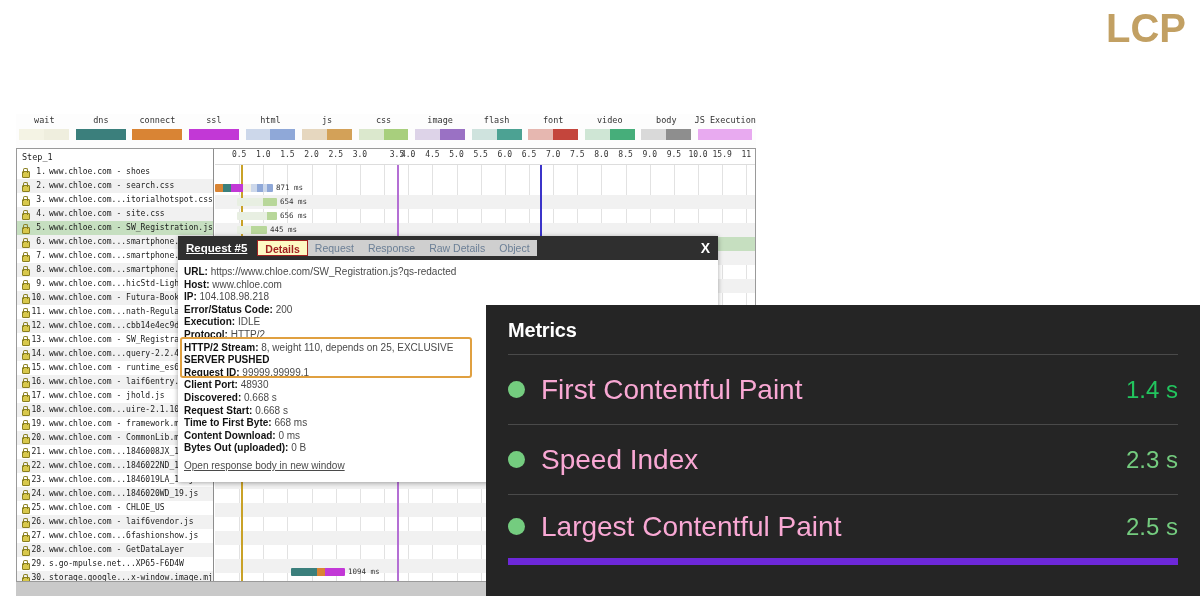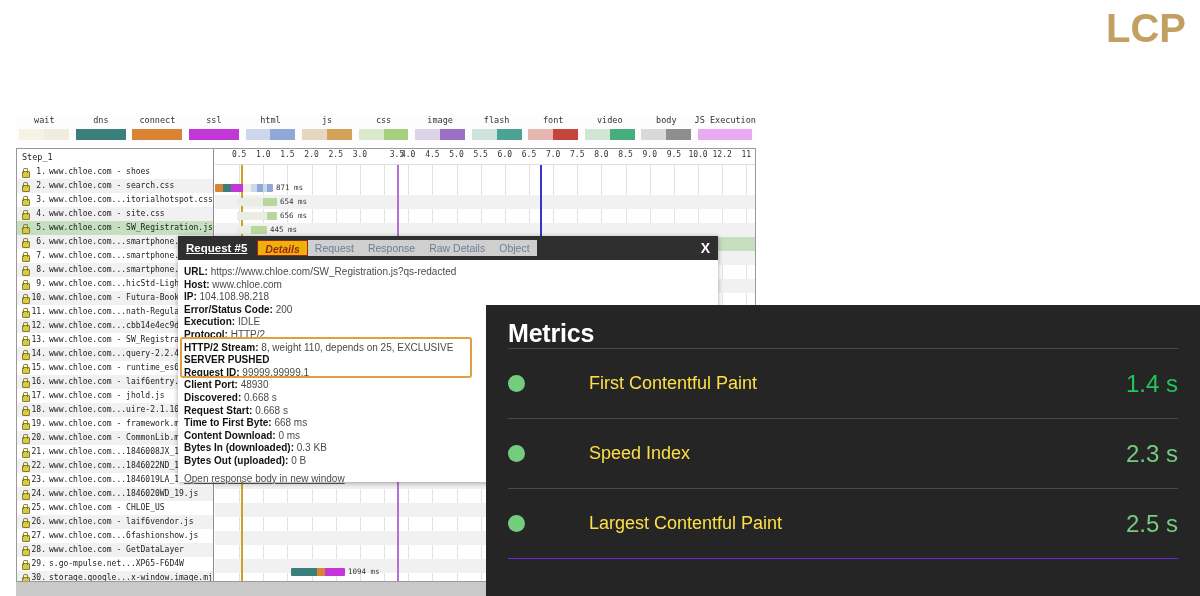--- a/index.html
+++ b/index.html
@@ -112,23 +112,22 @@
   .req-title {
     font-size: 11.5px; font-weight: bold; color: #fff;
     text-decoration: underline; white-space: nowrap;
   }
   .req-tabs { display: flex; background: #cfcfcf; height: 16px; align-items: stretch; }
   .req-tab {
     font-size: 10.5px; color: #6b7f96; padding: 0 7px; line-height: 16px;
     white-space: nowrap;
   }
   .req-tab.active {
-    background: #eab308; color: #a32222; font-weight: bold;
+    background: #fef9c3; color: #a32222; font-weight: bold;
     border: 1px solid #a32222;
-    font-style: italic;
   }
   .req-close {
     margin-left: auto; font-size: 14px; font-weight: bold; color: #fff;
     line-height: 1; cursor: pointer;
   }
   .req-body { position: relative; padding: 6px 0 0 6px; background: #fff; height: 222px; }
   .dl { font-size: 10px; line-height: 12.6px; color: #333; white-space: nowrap; }
   .dl b { color: #111; font-weight: bold; }
   .dl .v { color: #4a4a4a; }
   .hl-box {
@@ -138,29 +137,29 @@
   .req-link {
     font-size: 10px; color: #4a4a4a; text-decoration: underline; display: inline-block;
   }
 
   
   .metrics {
     position: absolute; left: 486px; top: 305px; width: 714px; height: 291px;
     background: #252525; color: #fff; padding: 14px 22px 0 22px;
     font-family: "Liberation Sans", sans-serif;
   }
-  .metrics h2 { font-size: 25px; font-weight: bold; letter-spacing: -0.2px; }
+  .metrics h2 { font-size: 20px; font-weight: bold; letter-spacing: -0.2px; margin-bottom: 12px; }
   .metrics-rule { height: 1px; background: #4a4a4a; }
   .m-row {
     display: flex; align-items: center; height: 70px;
     border-bottom: 1px solid #4a4a4a;
   }
-  .m-row:last-child { border-bottom: 1px solid #6d28d9; }
+  .m-row:last-child { border-bottom: 7px solid #6d28d9; }
   .m-dot { width: 17px; height: 17px; border-radius: 50%; margin-right: 16px; flex: 0 0 auto; }
-  .m-label { font-size: 18px; font-weight: 500; color: #fde047; margin-left: 48px; }
+  .m-label { font-size: 28px; font-weight: 500; color: #f9a8d4; }
   .m-val { margin-left: auto; font-size: 24px; font-weight: 500; }
 </style>
 </head>
 <body>
 
 <div id="root">
 
   <div class="lcp-badge">LCP</div>
 
   <div class="wf">
@@ -432,21 +431,21 @@
             <span class="tick" style="left: 265.67px;">5.5</span>
             <span class="tick" style="left: 289.821px;">6.0</span>
             <span class="tick" style="left: 313.973px;">6.5</span>
             <span class="tick" style="left: 338.125px;">7.0</span>
             <span class="tick" style="left: 362.277px;">7.5</span>
             <span class="tick" style="left: 386.429px;">8.0</span>
             <span class="tick" style="left: 410.58px;">8.5</span>
             <span class="tick" style="left: 434.732px;">9.0</span>
             <span class="tick" style="left: 458.884px;">9.5</span>
             <span class="tick" style="left: 483.036px;">10.0</span>
-            <span class="tick" style="left: 507.188px;">12.2</span>
+            <span class="tick" style="left: 507.188px;">15.9</span>
             <span class="tick" style="left: 531.339px;">11</span>
           </div>
         <div class="chartbody" id="chartbody">
             <div class="gridline" style="left: 24.1518px;"></div>
             <div class="gridline" style="left: 48.3036px;"></div>
             <div class="gridline" style="left: 72.4554px;"></div>
             <div class="gridline" style="left: 96.6071px;"></div>
             <div class="gridline" style="left: 120.759px;"></div>
             <div class="gridline" style="left: 144.911px;"></div>
             <div class="gridline" style="left: 169.062px;"></div>
@@ -564,21 +563,20 @@
           <div class="dl"><b>Execution:</b><span class="v"> IDLE</span></div>
           <div class="dl"><b>Protocol:</b><span class="v"> HTTP/2</span></div>
           <div class="dl"><b>HTTP/2 Stream:</b><span class="v"> 8, weight 110, depends on 25, EXCLUSIVE</span></div>
           <div class="dl"><b>SERVER PUSHED</b></div>
           <div class="dl"><b>Request ID:</b><span class="v"> 99999.99999.1</span></div>
           <div class="dl"><b>Client Port:</b><span class="v"> 48930</span></div>
           <div class="dl"><b>Discovered:</b><span class="v"> 0.668 s</span></div>
           <div class="dl"><b>Request Start:</b><span class="v"> 0.668 s</span></div>
           <div class="dl"><b>Time to First Byte:</b><span class="v"> 668 ms</span></div>
           <div class="dl"><b>Content Download:</b><span class="v"> 0 ms</span></div>
-          <div class="dl"><b>Bytes In (downloaded):</b><span class="v"> 0.3 KB</span></div>
           <div class="dl"><b>Bytes Out (uploaded):</b><span class="v"> 0 B</span></div>
         </div>
       <a class="req-link">Open response body in new window</a>
       <div class="hl-box"></div>
     </div>
   </div>
 
   <div class="metrics">
     <h2>Metrics</h2>
     <div class="metrics-rule"></div>

